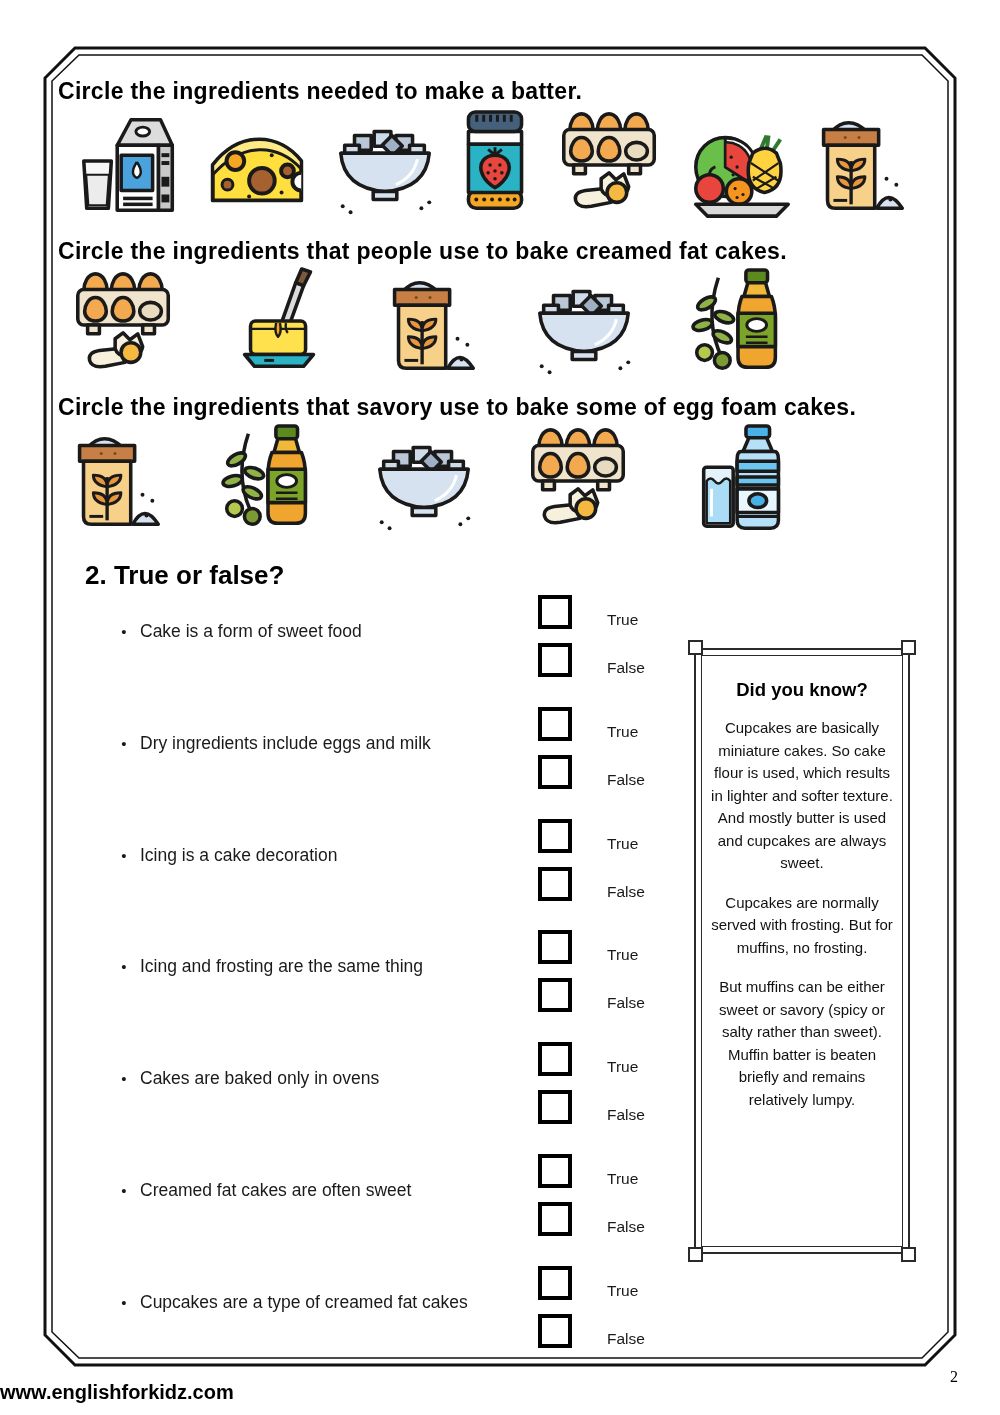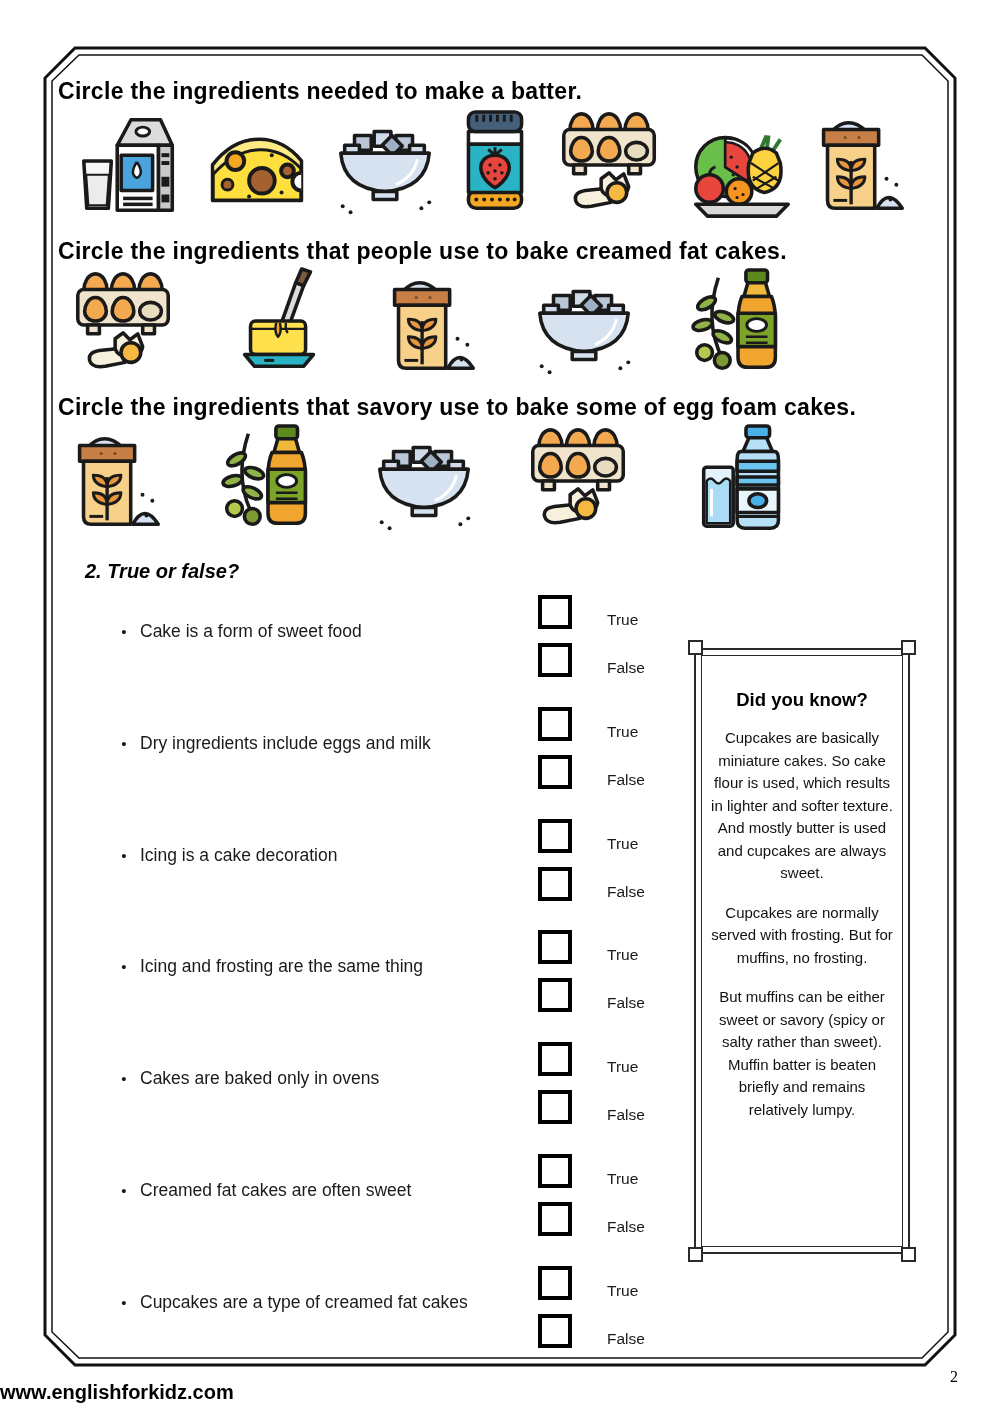--- a/index.html
+++ b/index.html
@@ -8,32 +8,32 @@
     font-family:"Liberation Sans",sans-serif;color:#000;overflow:hidden;
   }
   .frame-svg{position:absolute;left:0;top:0;width:1000px;height:1415px;pointer-events:none;}
   .heading{
     position:absolute;left:58px;font-weight:bold;font-size:23px;letter-spacing:.3px;
     font-family:"Liberation Sans",sans-serif;
   }
   .icon-slot{position:absolute;width:112px;height:118px;}
   .icon-slot svg{width:100%;height:100%;display:block;}
   
-  .quiz-heading{position:absolute;left:85px;font-weight:bold;font-size:20px;font-style:italic;}
+  .quiz-heading{position:absolute;left:85px;font-weight:bold;font-size:26px;}
   .quiz-row{position:absolute;left:0;width:690px;height:112px;}
   .q-line{position:absolute;left:108px;top:36px;display:flex;align-items:center;font-size:17.5px;color:#1a1a1a;}
   .q-line .bullet{width:32px;text-align:center;font-size:15px;}
   .chk{position:absolute;left:538px;display:flex;align-items:flex-end;gap:35px;}
   .chk-true{top:10px;} .chk-false{top:58px;}
   .chk-box{width:26px;height:26px;border:4px solid #000;background:#fff;}
   .chk-label{font-size:15.5px;color:#1a1a1a;}
   
   .dyk{position:absolute;left:694px;top:648px;width:212px;height:602px;border:2.5px solid #2a2a2a;background:#fff;}
   .dyk-inner{position:absolute;left:5px;top:5px;right:5px;bottom:5px;border:1.5px solid #2a2a2a;
-    padding:29px 5px;box-sizing:border-box;text-align:center;}
+    padding:19px 5px;box-sizing:border-box;text-align:center;}
   .dyk-corner{position:absolute;width:11px;height:11px;border:2px solid #2a2a2a;background:#fff;}
   .dyk-corner.tl{left:-8px;top:-10px;} .dyk-corner.tr{right:-8px;top:-10px;}
   .dyk-corner.bl{left:-8px;bottom:-10px;} .dyk-corner.br{right:-8px;bottom:-10px;}
   .dyk-title{font-weight:bold;font-size:18.5px;margin:4px 0 16px 0;}
   .dyk p{font-size:15px;line-height:1.5;margin:0 0 17px 0;color:#111;text-align:center;}
   
   .footer-site{position:absolute;left:0;width:1000px;top:1381px;text-align:left;font-weight:bold;font-size:20px;}
   .page-number{position:absolute;left:950px;top:1368px;font-family:"Liberation Serif",serif;font-size:16px;}
 </style>
 </head>

